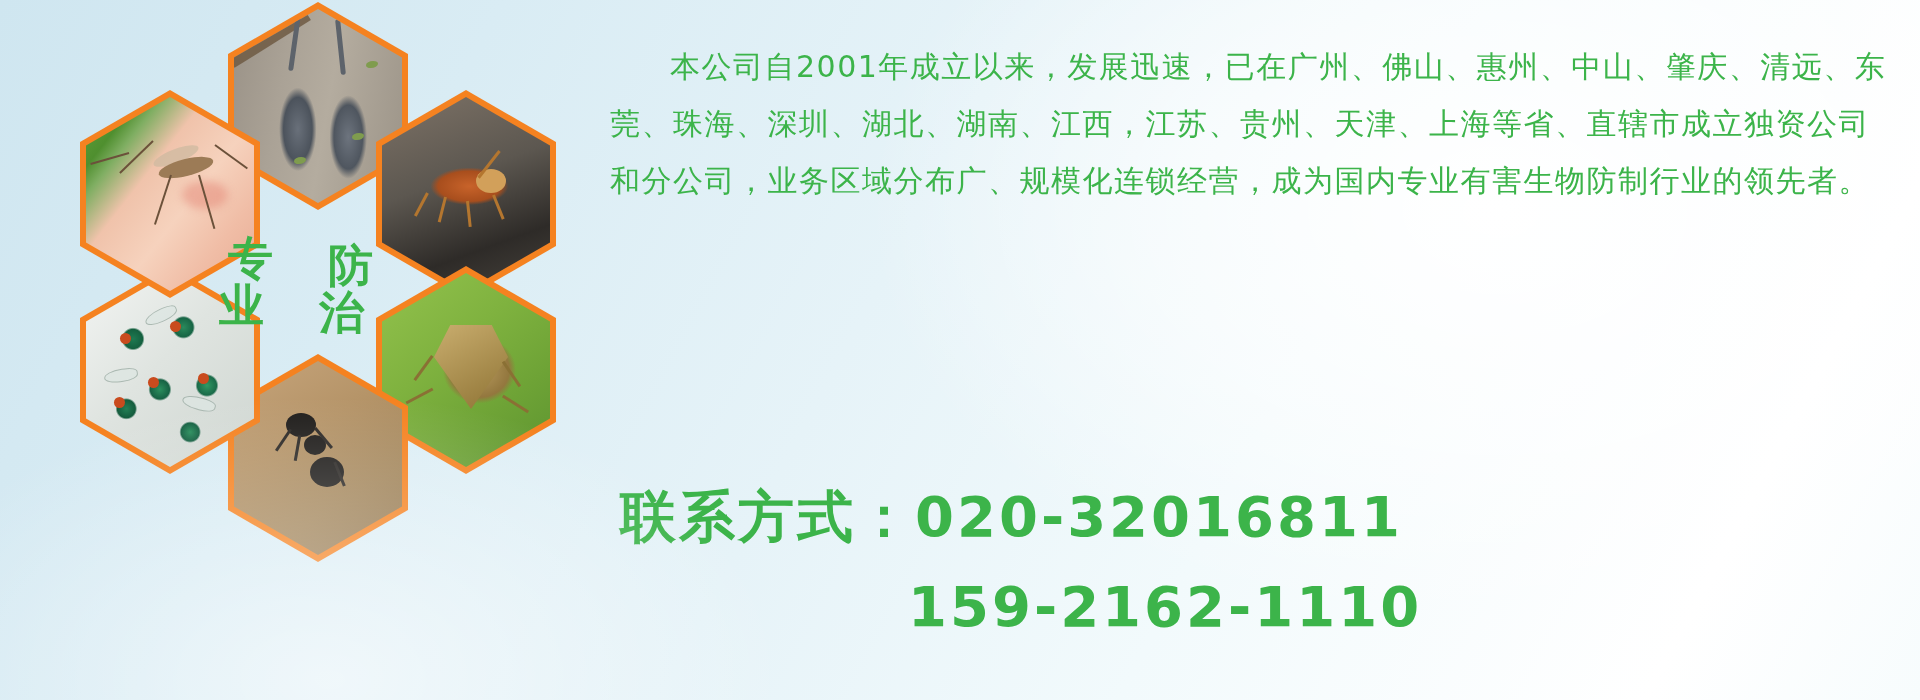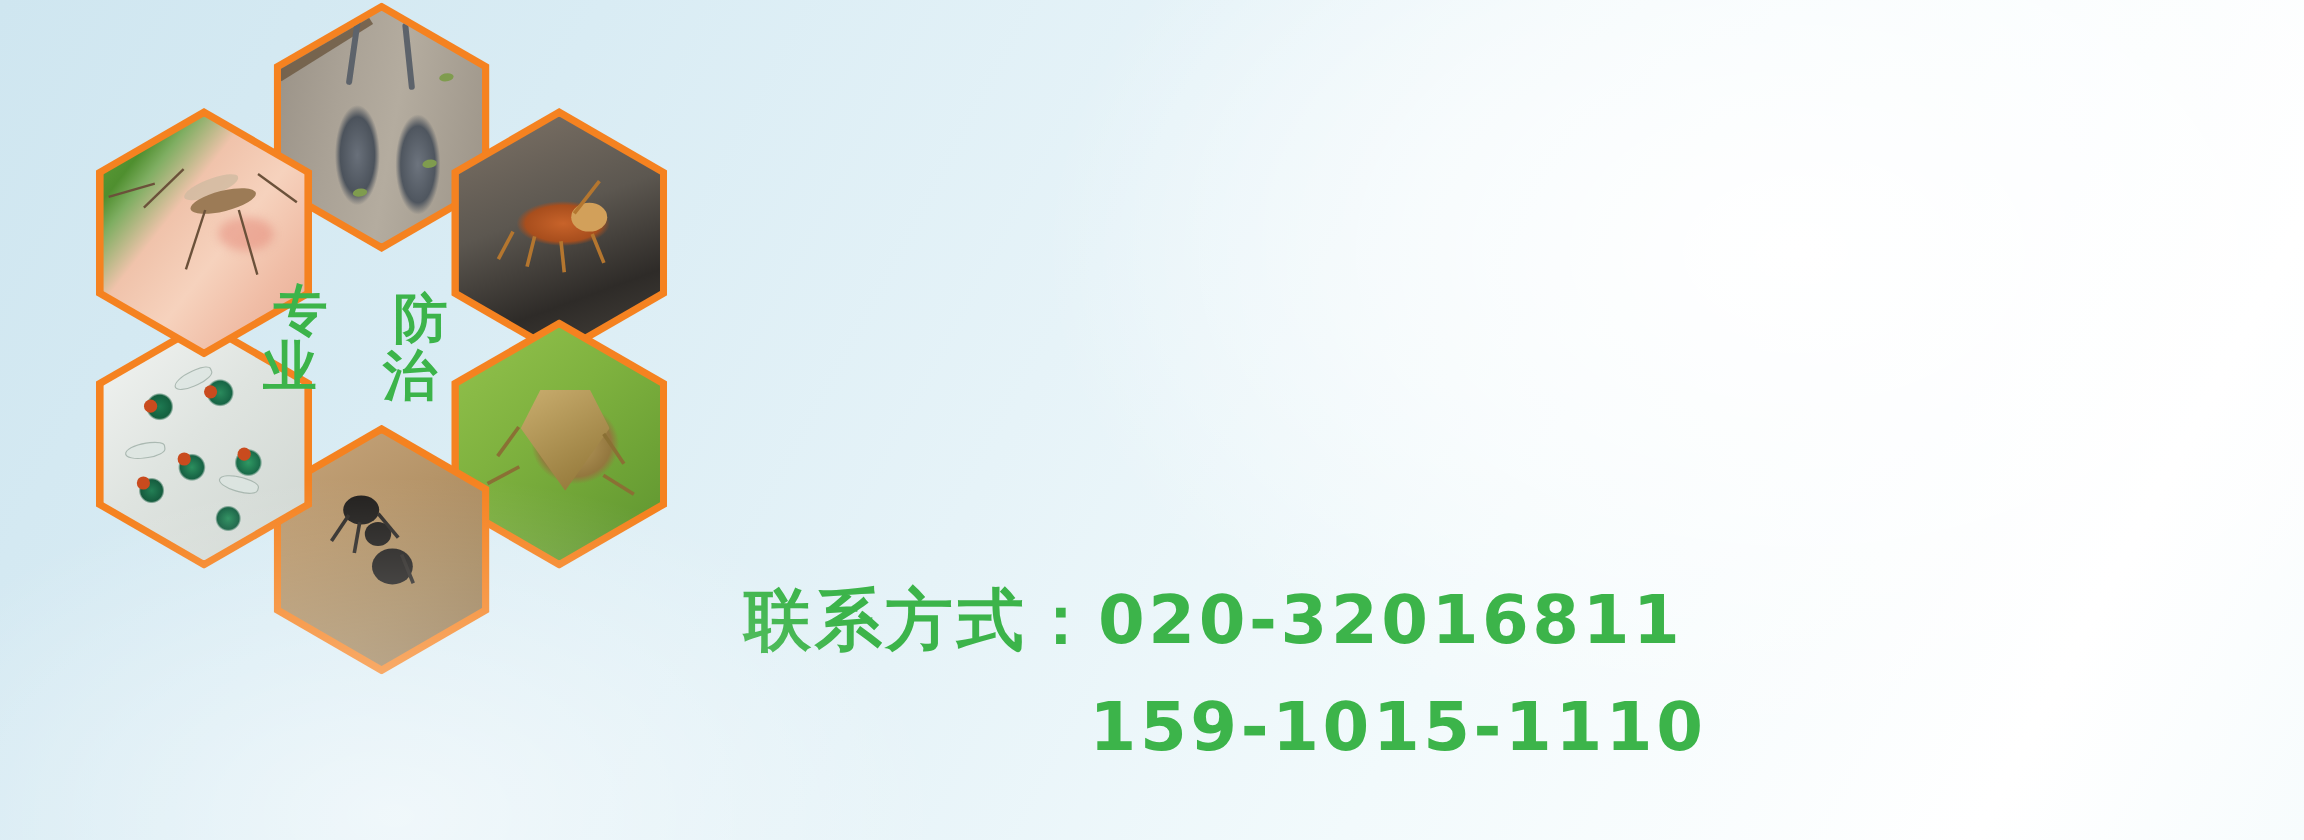--- a/index.html
+++ b/index.html
@@ -279,19 +279,22 @@
       <div class="inner">
         <div class="center-text">
           <div class="cline">专业</div>
           <div class="cline cline2">防治</div>
         </div>
       </div>
     </div>
 
   </div>
 
+  <div class="copy">
+    <p class="para">本公司自2001年成立以来，发展迅速，已在广州、佛山、惠州、中山、肇庆、清远、东莞、珠海、深圳、湖北、湖南、江西，江苏、贵州、天津、上海等省、直辖市成立独资公司和分公司，业务区域分布广、规模化连锁经营，成为国内专业有害生物防制行业的领先者。</p>
+  </div>
 
   <div class="contact">
     <div class="line1">联系方式：020-32016811</div>
-    <div class="line2">159-1015-1110</div>
+    <div class="line2">159-2162-1110</div>
   </div>
 
 </div>
 
 </body></html>

